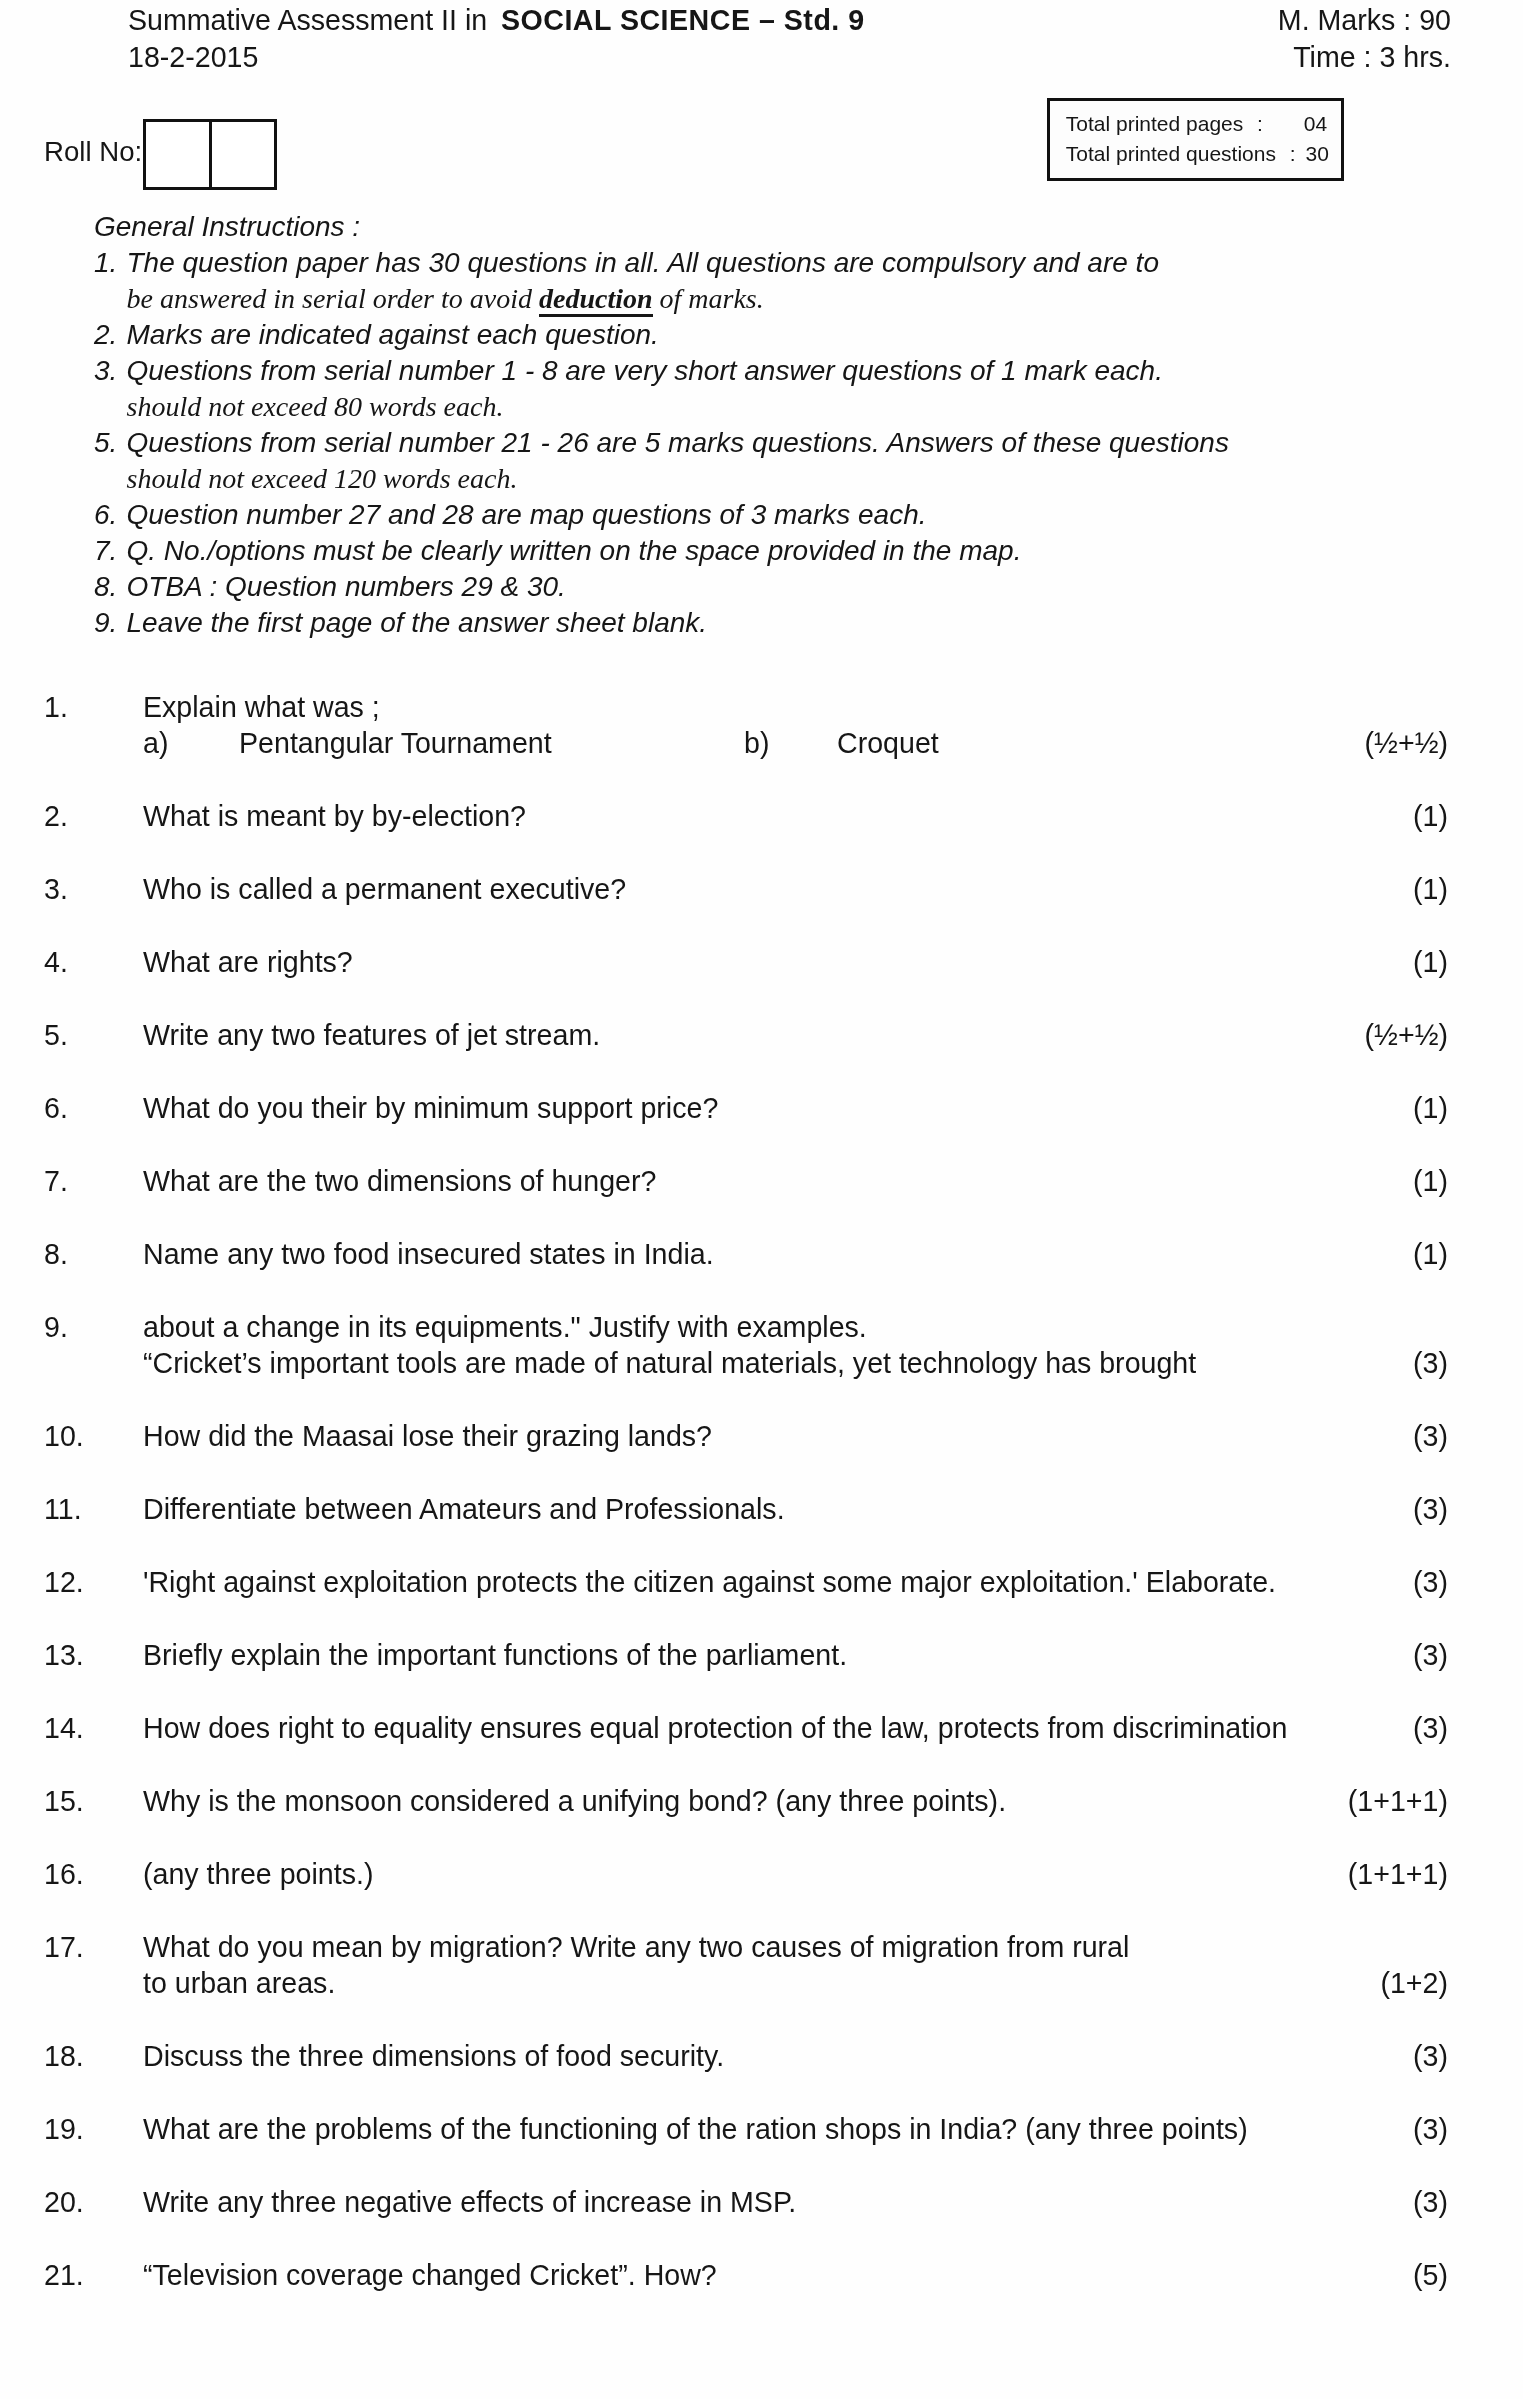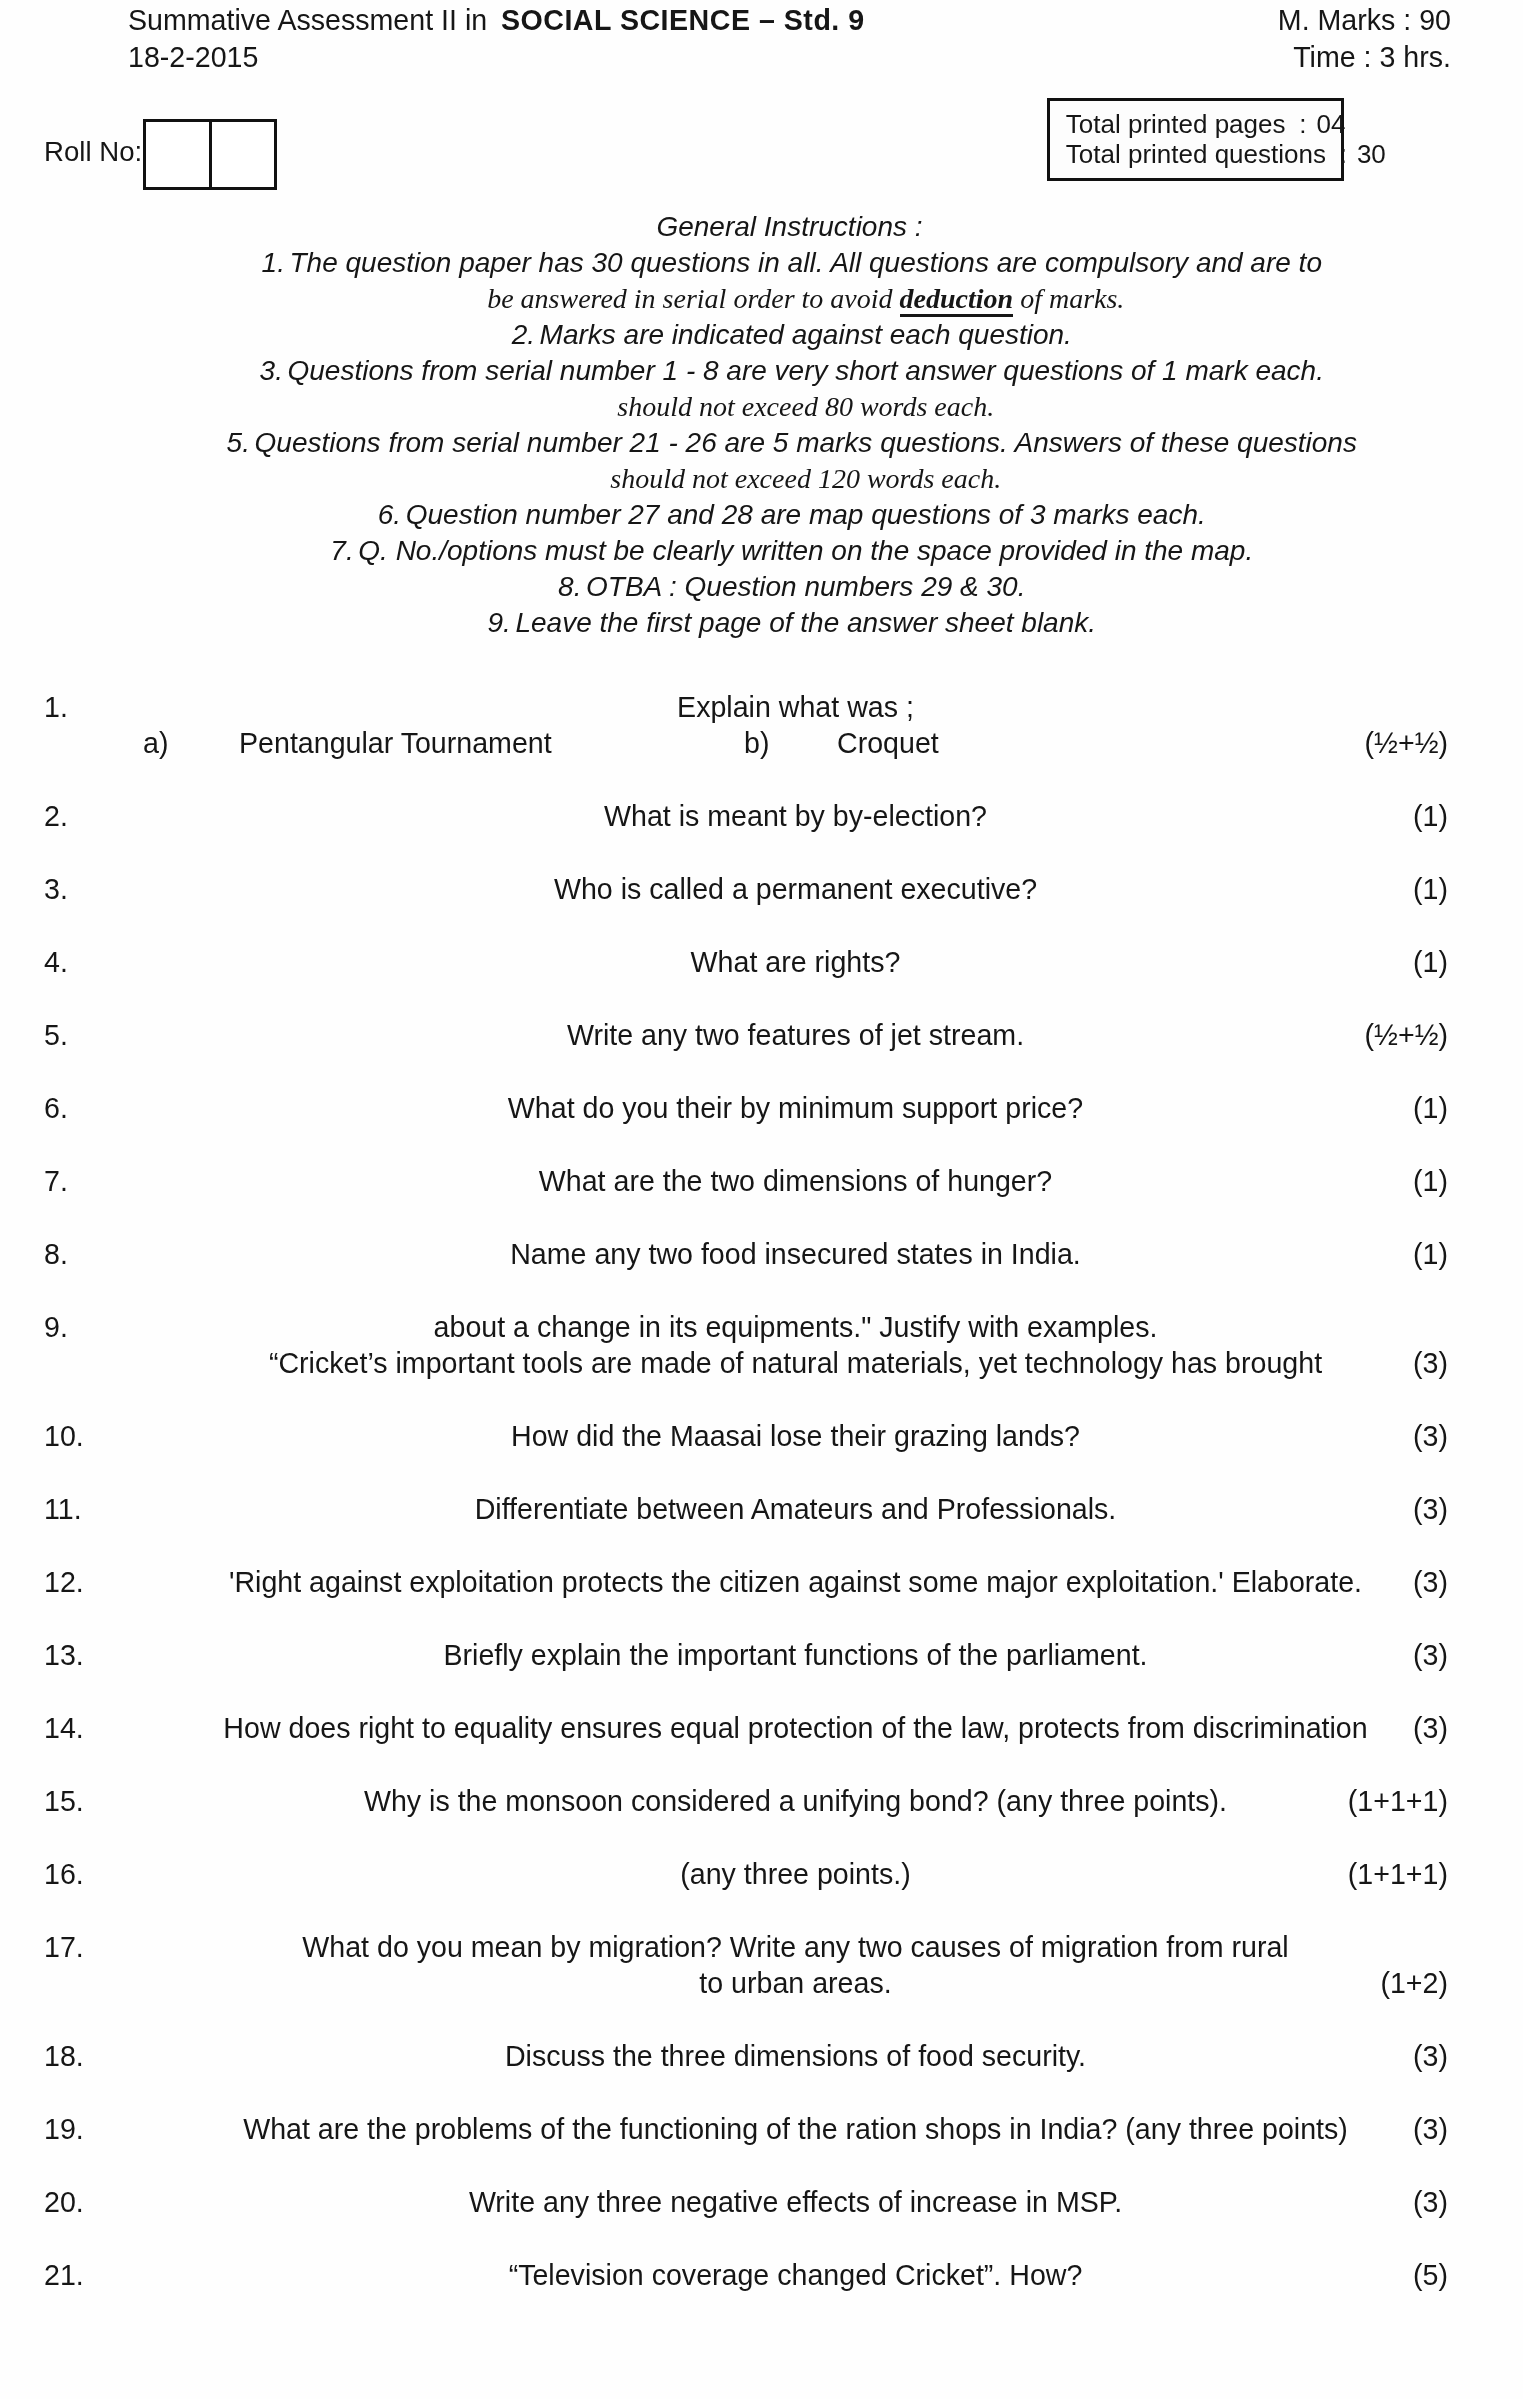--- a/index.html
+++ b/index.html
@@ -5,38 +5,37 @@
   html,body{margin:0;padding:0;background:#e8e8e8;}
   .page{
     position:relative;
     width:1524px;
     height:2400px;
     margin:0 auto;
     background:#fefefe;
     color:#161616;
     font-family:"Liberation Sans", sans-serif;
     overflow:hidden;
-    text-align:center;
   }
   
   .title-line{position:absolute;left:128px;top:3.9px;font-size:28.6px;white-space:nowrap;}
   .title-bold{font-weight:bold;margin-left:13.8px;letter-spacing:0.5px;}
   .date-line{position:absolute;left:128px;top:41px;font-size:28.6px;}
   .mmarks-line{position:absolute;top:3.9px;right:73px;font-size:28.6px;white-space:nowrap;}
   .time-line{position:absolute;top:41px;right:73px;font-size:28.6px;white-space:nowrap;}
 
   .rollno-label{position:absolute;left:44px;top:136px;font-size:27.6px;}
   .roll-boxes{position:absolute;left:143px;top:119px;width:128px;height:65px;border:3.9px solid #111;display:flex;background:#fff;}
   .roll-cell{flex:1;}
   .roll-cell + .roll-cell{border-left:3.9px solid #111;}
 
   .info-box{
     position:absolute;left:1047px;top:98px;width:297px;box-sizing:border-box;
     border:3.9px solid #111;background:#fdfdfd;padding:7.9px 13.8px 7.9px 15.8px;
-    font-size:26px;line-height:30.5px;
+    font-size:21px;line-height:30.5px;
   }
   .info-row{display:flex;white-space:nowrap;}
   .info-colon{margin-left:13.8px;}
   .info-value{margin-left:auto;padding-left:9.9px;}
 
   
   .instructions{
     position:absolute;left:94px;top:209px;right:39px;
     font-style:italic;font-size:28px;line-height:36px;
   }

